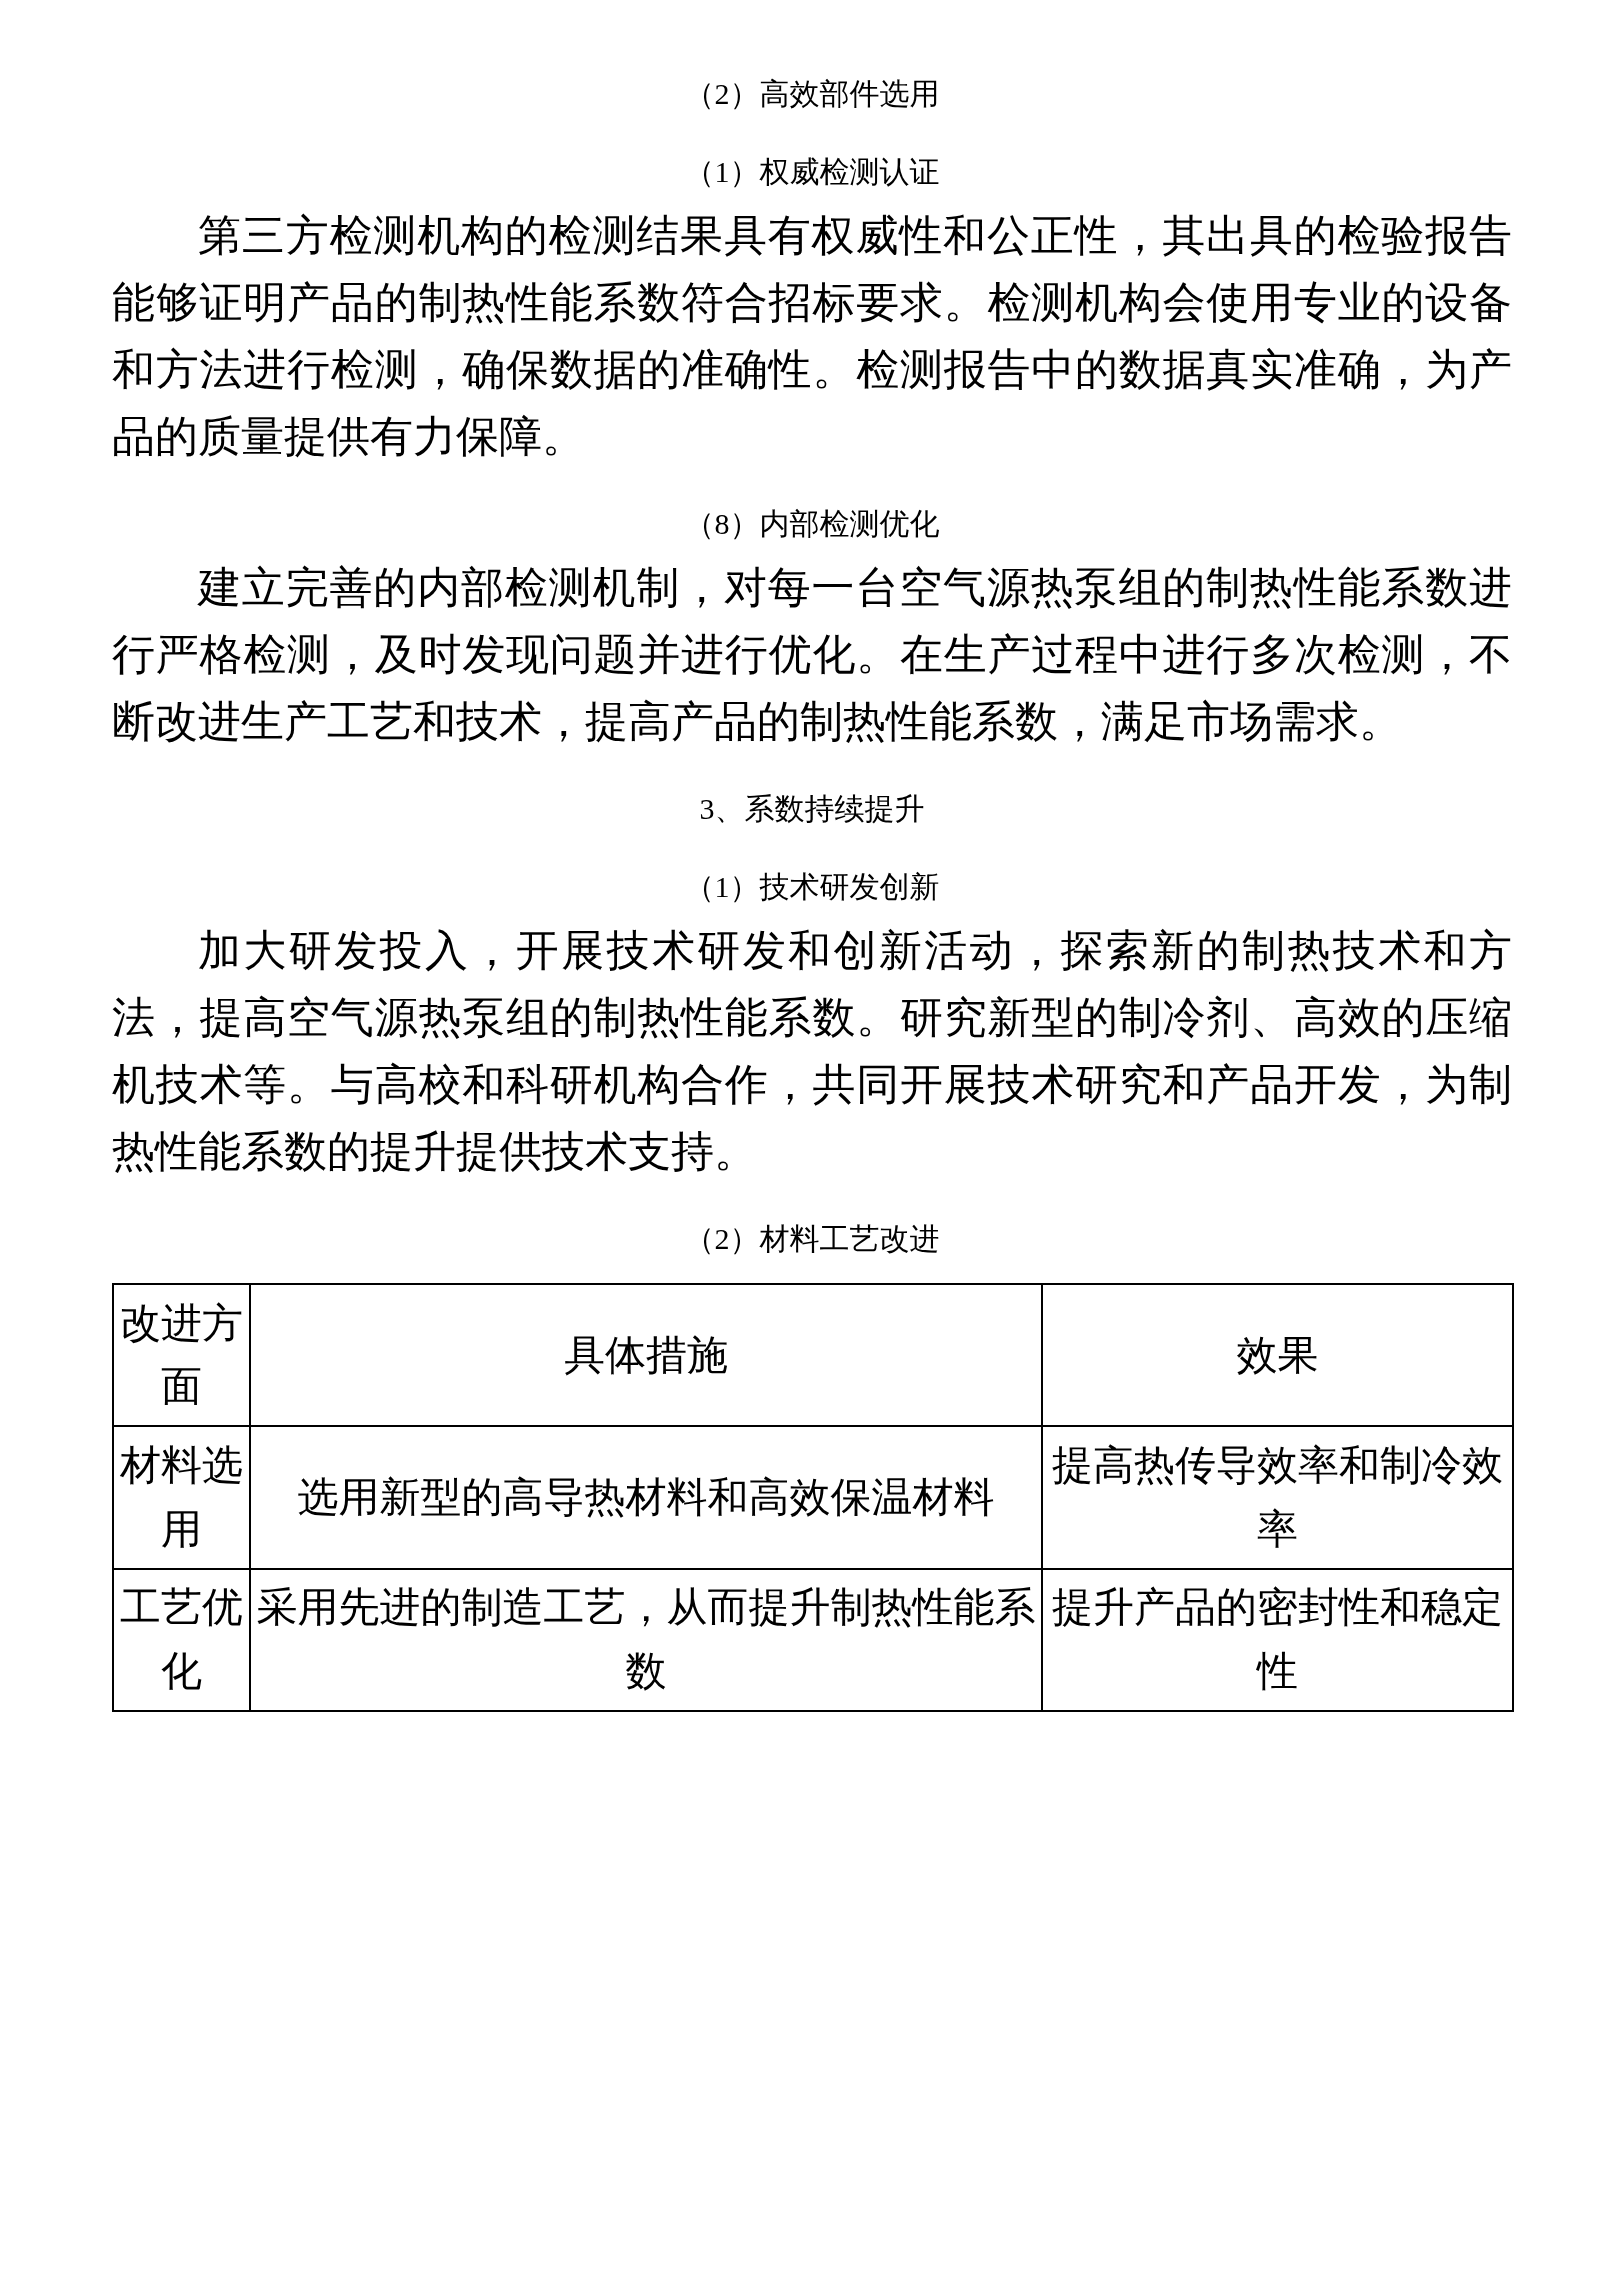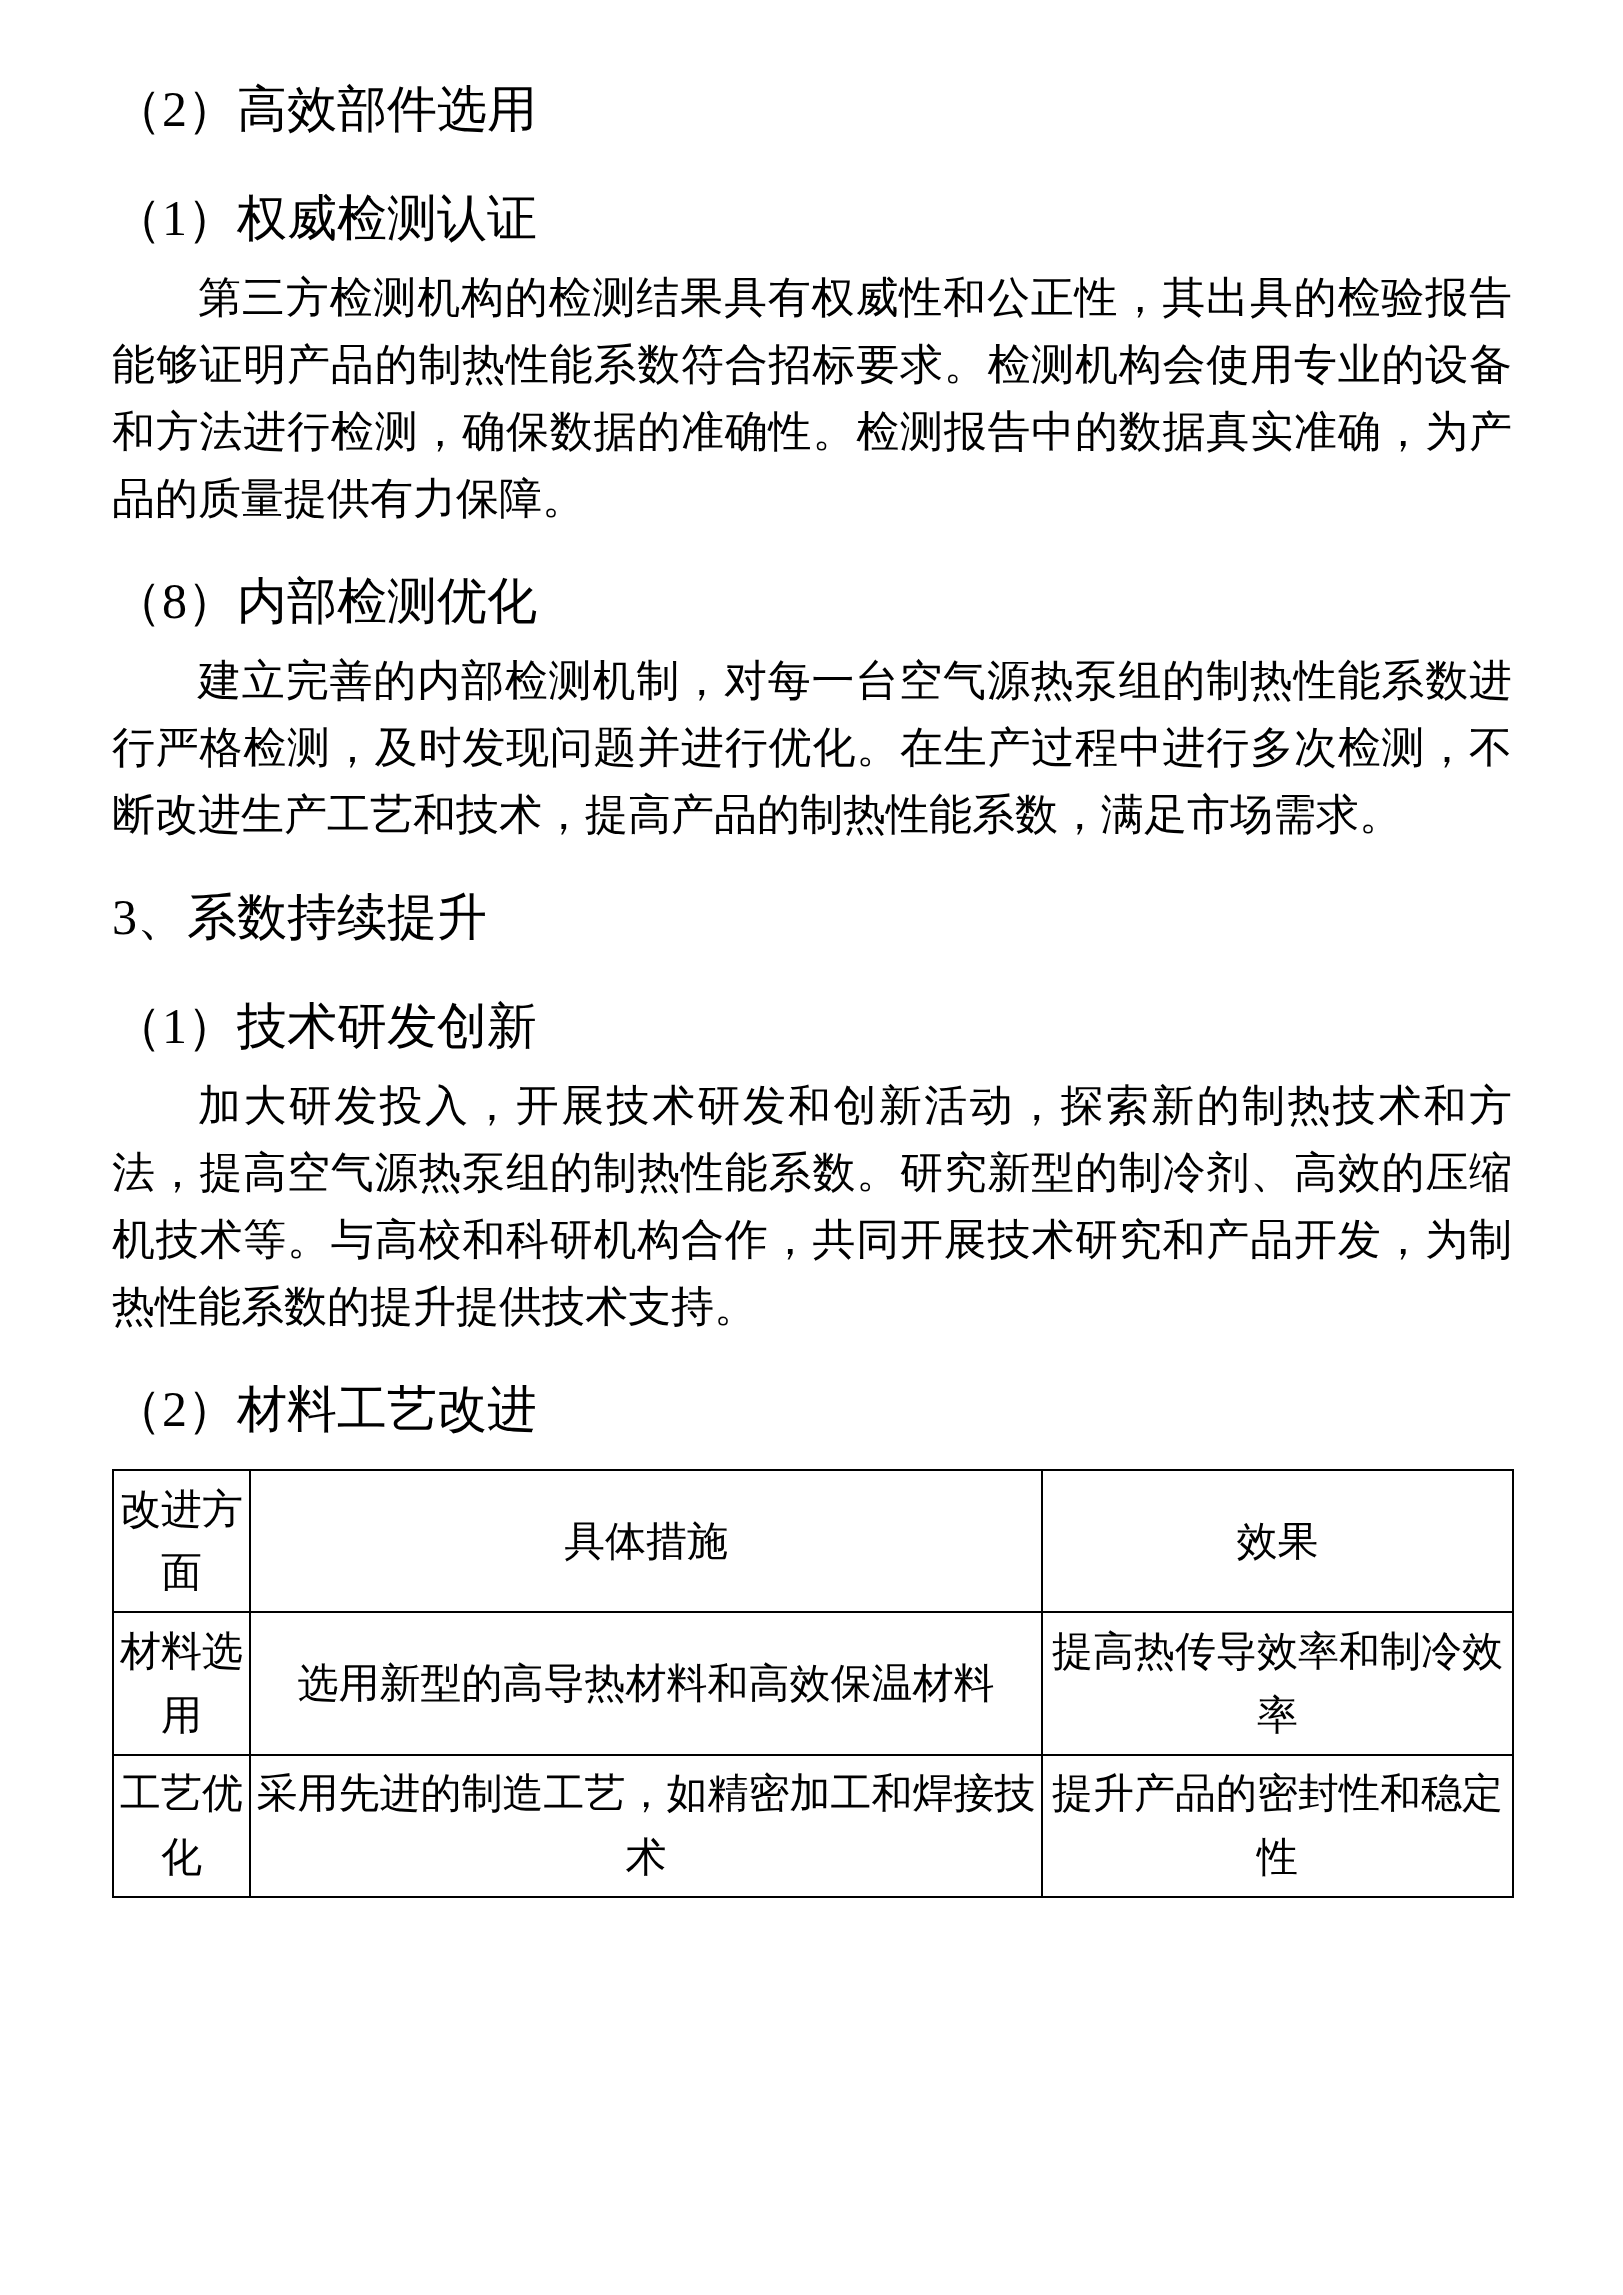--- a/index.html
+++ b/index.html
@@ -13,26 +13,26 @@
     color: #000000;
   }
   .page {
     width: 1623px;
     height: 2295px;
     padding: 71px 111px 0 112px;
     overflow: hidden;
     background: #ffffff;
   }
   .hd {
-    font-size: 50px;
+    font-size: 30px;
     font-weight: normal;
     line-height: 1.55;
     margin-top: 31px;
     margin-bottom: 6.5px;
-    text-align: left;
+    text-align: center;
   }
   .hd.first { margin-top: 0; }
   .para {
     font-size: 43px;
     line-height: 1.56;
     text-align: justify;
     text-indent: 2em;
   }
   table.imp {
     border-collapse: collapse;
@@ -88,20 +88,20 @@
       </tr>
     </thead>
     <tbody>
       <tr>
         <td>材料选用</td>
         <td>选用新型的高导热材料和高效保温材料</td>
         <td>提高热传导效率和制冷效率</td>
       </tr>
       <tr>
         <td>工艺优化</td>
-        <td>采用先进的制造工艺，如精密加工和焊接技术</td>
+        <td>采用先进的制造工艺，从而提升制热性能系数</td>
         <td>提升产品的密封性和稳定性</td>
       </tr>
     </tbody>
   </table>
 
 </div>
 
 
 </body></html>

